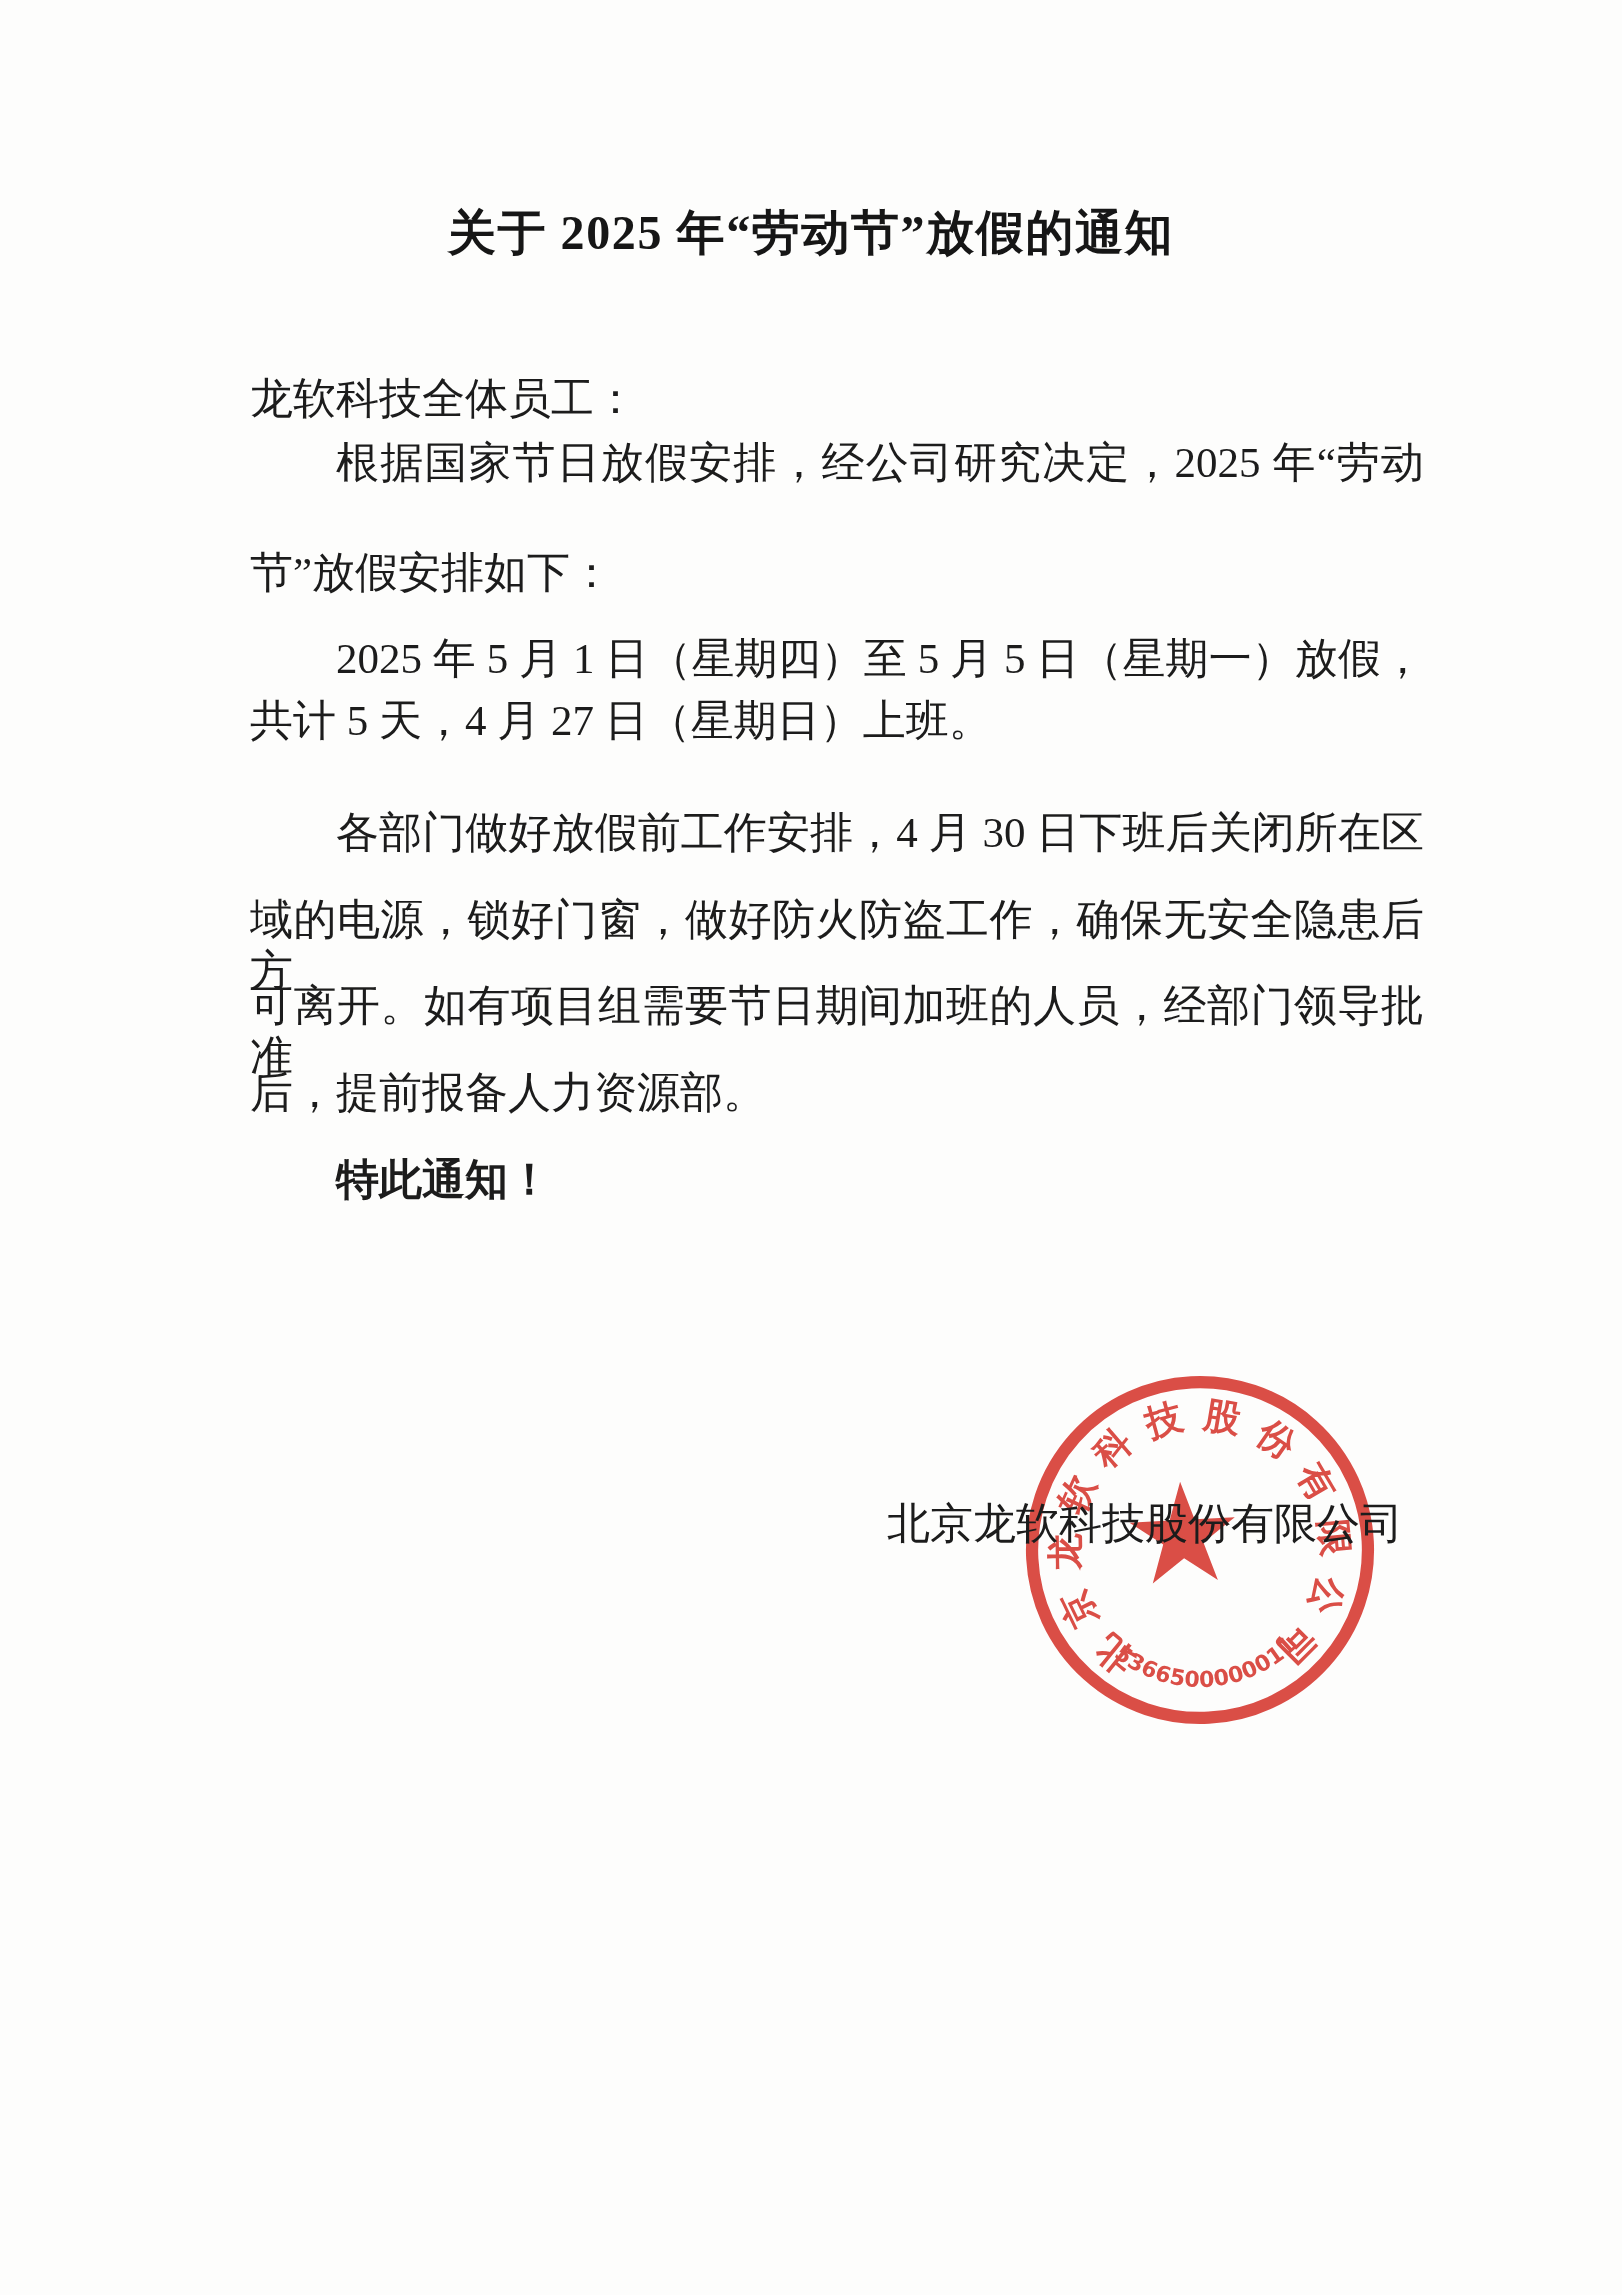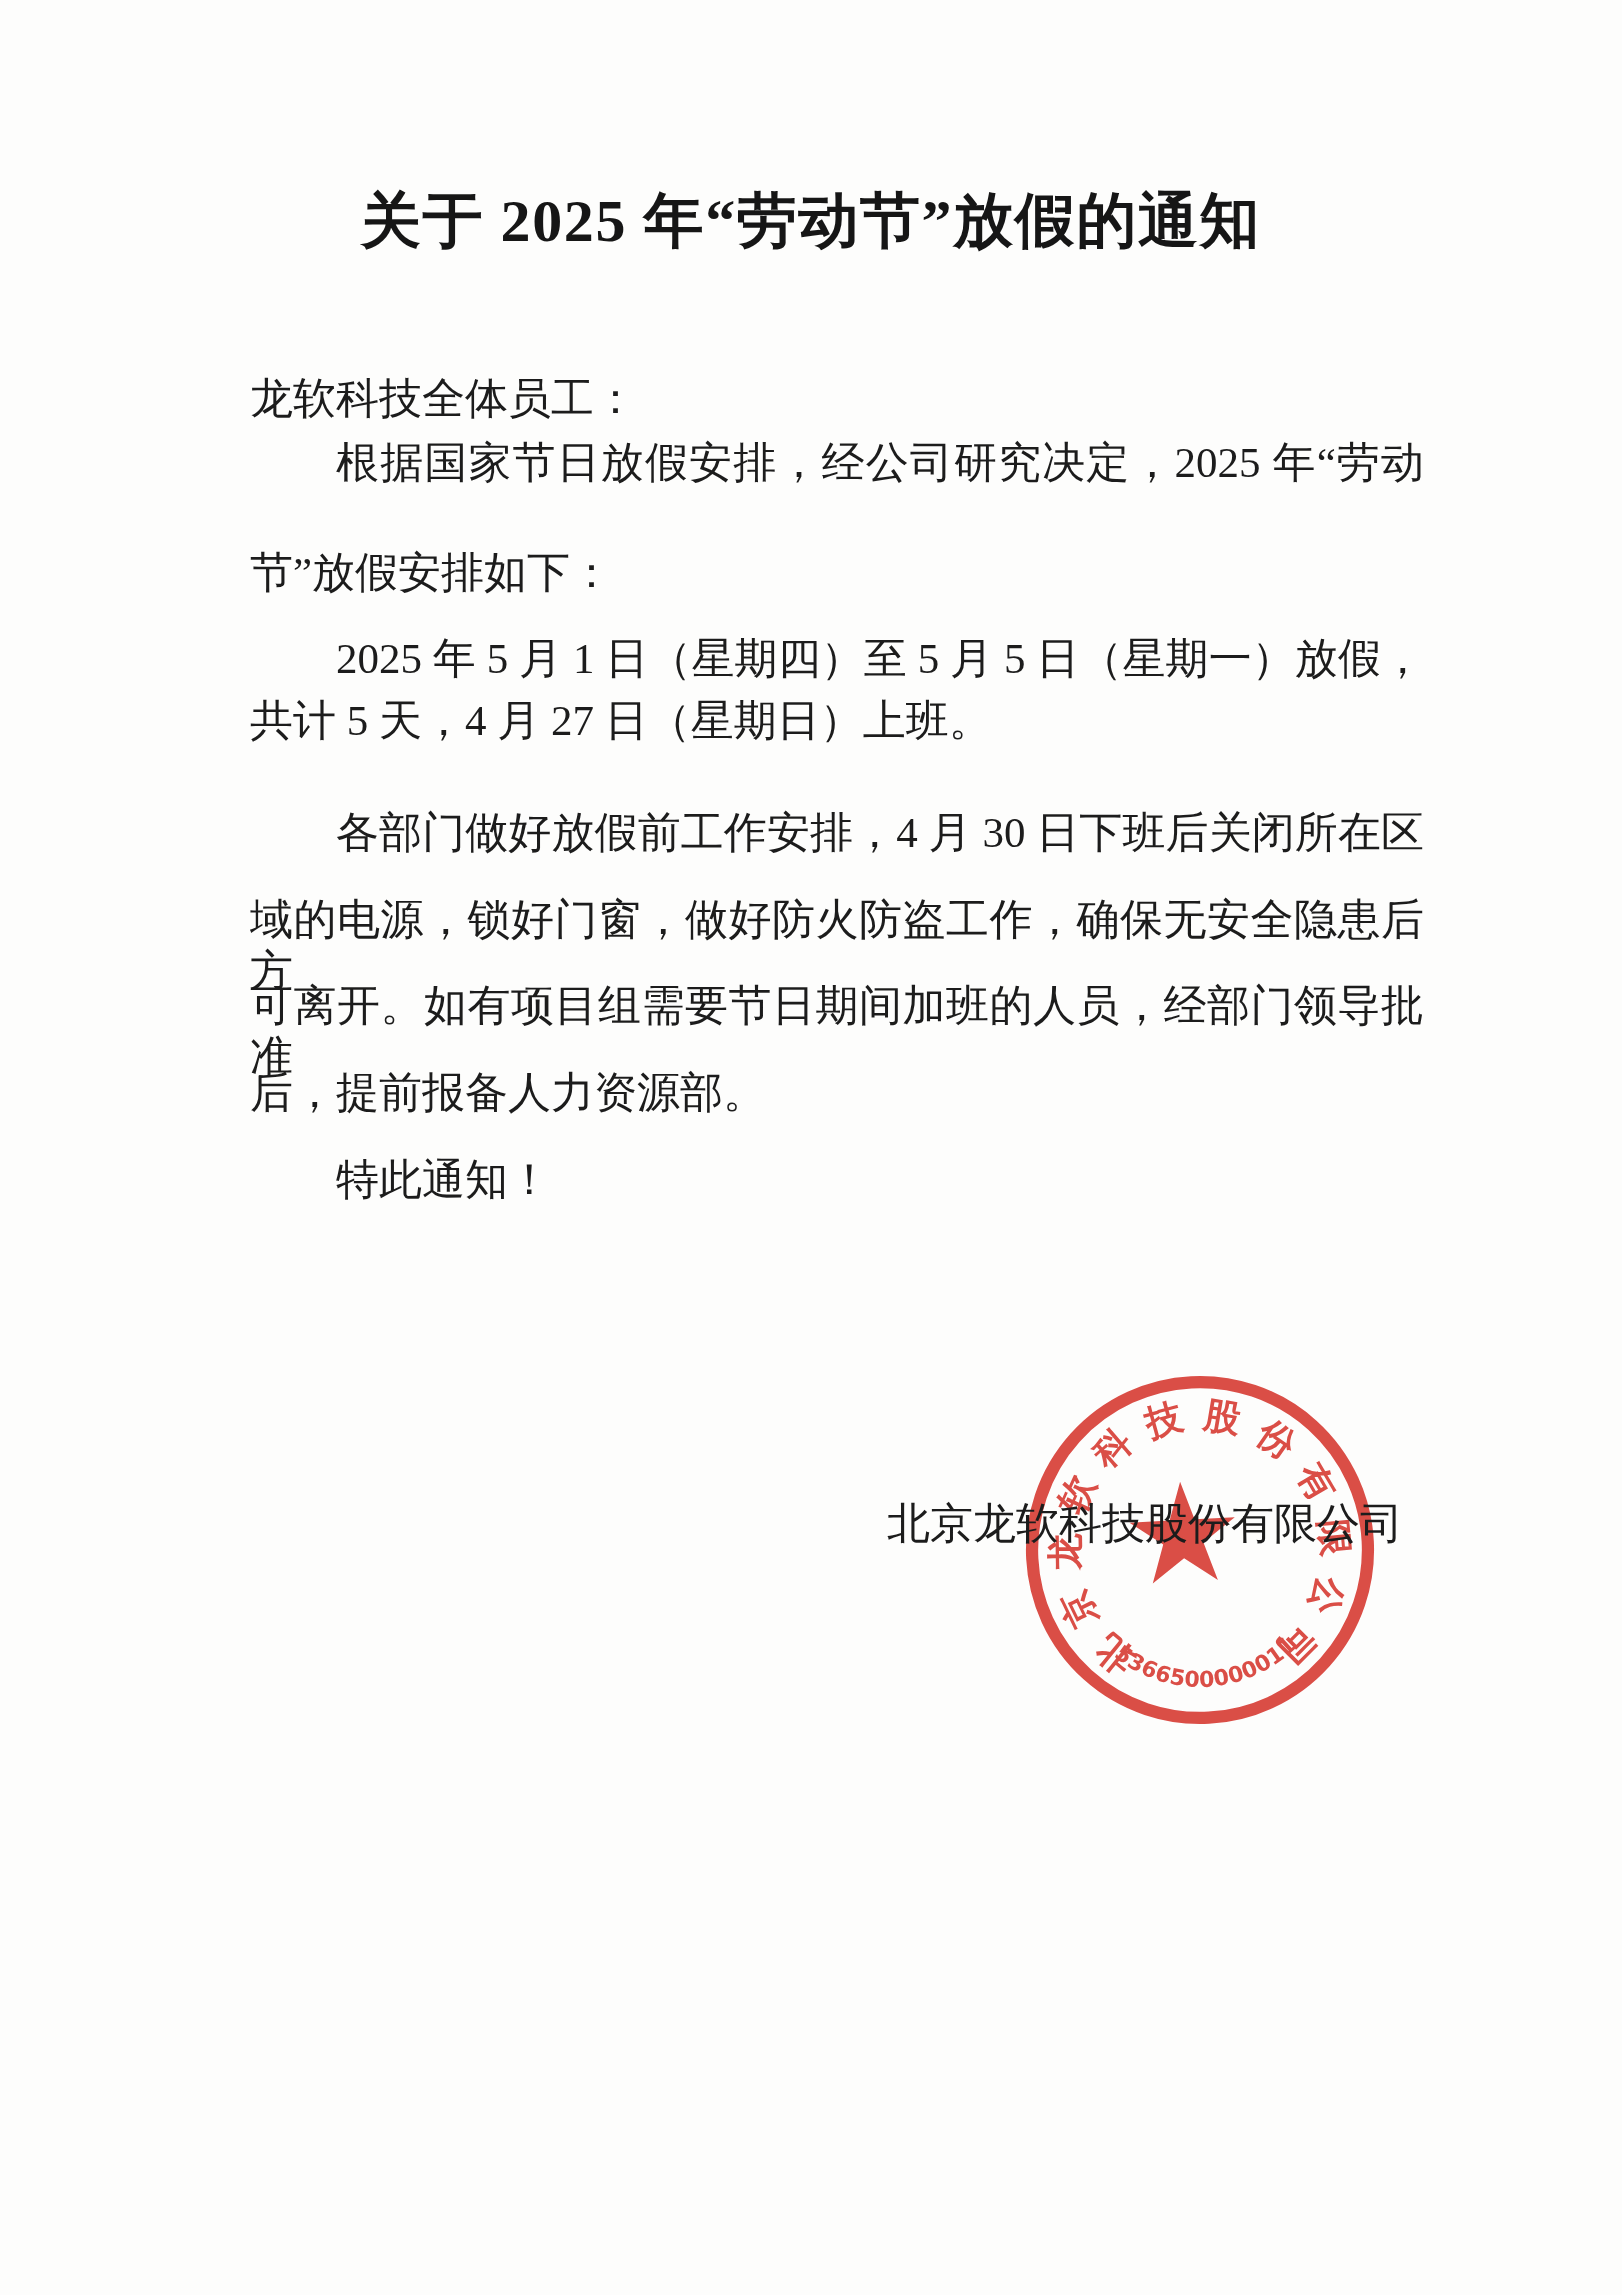--- a/index.html
+++ b/index.html
@@ -8,23 +8,23 @@
     background: #fdfdfc;
     font-family: "Liberation Serif", "DejaVu Serif", serif;
     color: #1e1e1e;
     position: relative;
     overflow: hidden;
   }
   .page { position: absolute; inset: 0; background: #fdfdfc; }
 
   .doc-title {
     position: absolute;
-    top: 181px; left: 0; width: 100%;
+    top: 201px; left: 0; width: 100%;
     text-align: center;
-    font-size: 60px;
+    font-size: 48px;
     font-weight: bold;
     letter-spacing: 1.6px;
     color: #161616;
   }
 
   .body-text {
     position: absolute;
     left: 250px; top: 0;
     width: 1174px;
   }
@@ -41,21 +41,21 @@
 
   .l0 { top: 374px; }
   .l1 { top: 438px; }
   .l2 { top: 548px; }
   .l3 { top: 634px; }
   .l4 { top: 680px; margin-top: 16px; }
   .l5 { top: 808px; }
   .l6 { top: 895px; font-family: Liberation Serif, serif; }
   .l7 { top: 981px; }
   .l8 { top: 1068px; }
-  .l9 { top: 1155px; }
+  .l9 { top: 1155px; font-weight: bold; }
 
   .signature-company {
     position: absolute;
     left: 887px; top: 1495px;
     font-size: 43px;
     white-space: nowrap;
     color: #1c1c1c;
     z-index: 3;
   }
   .signature-date {

